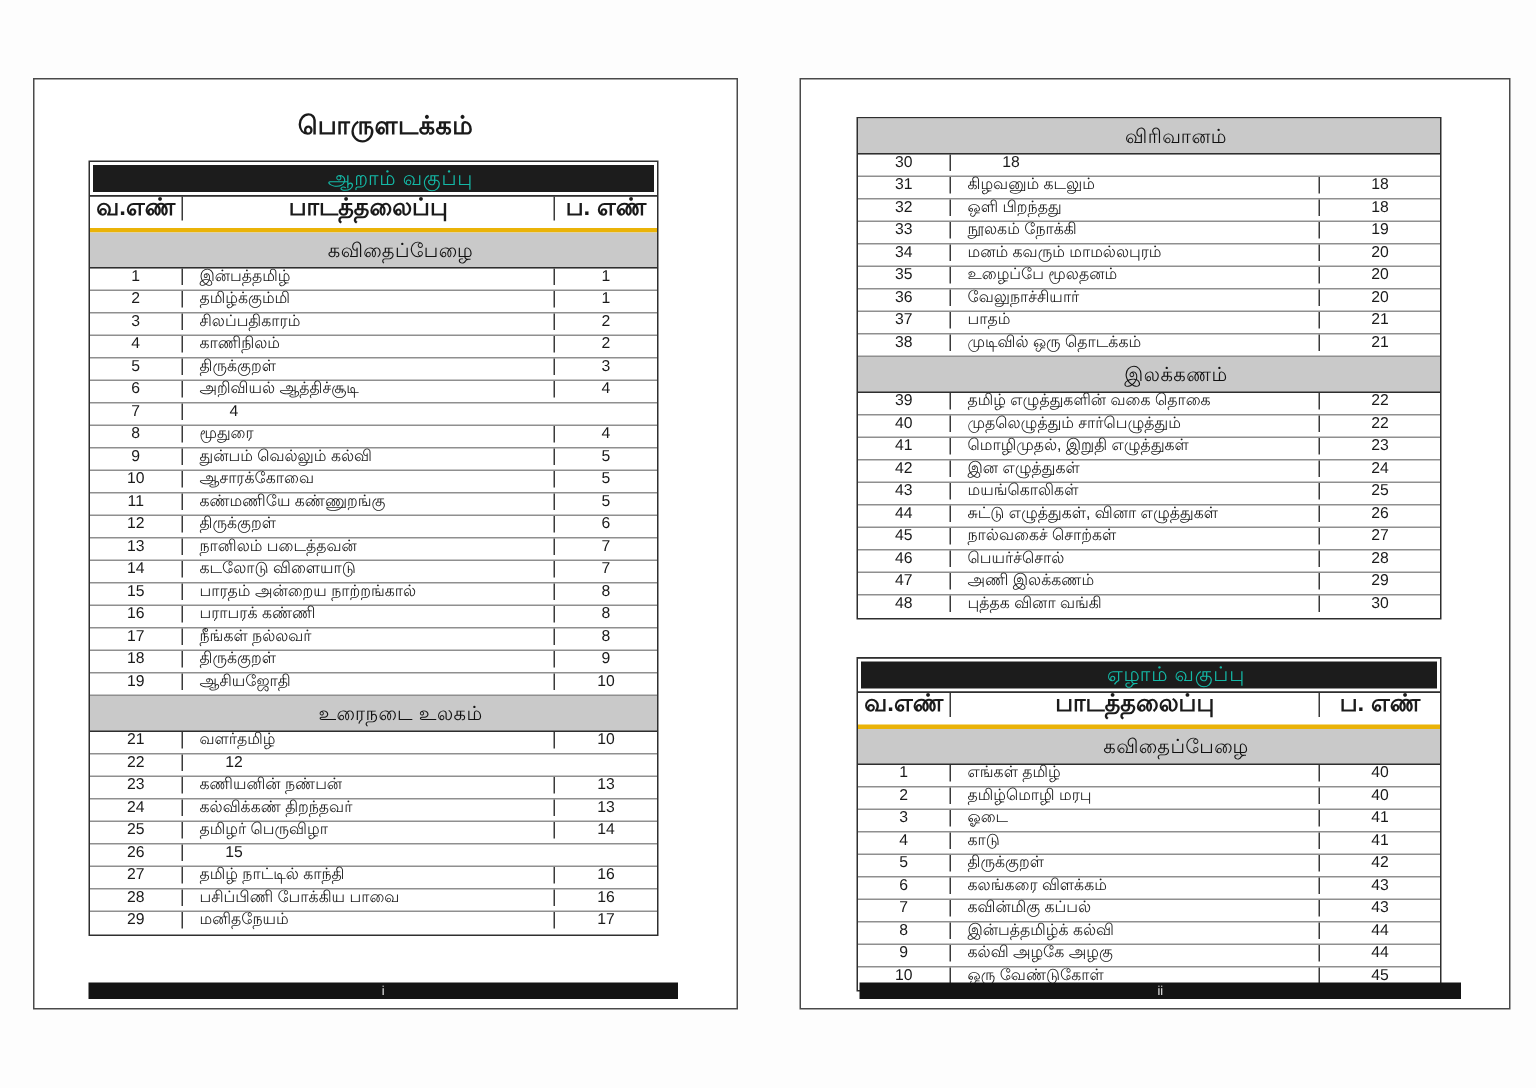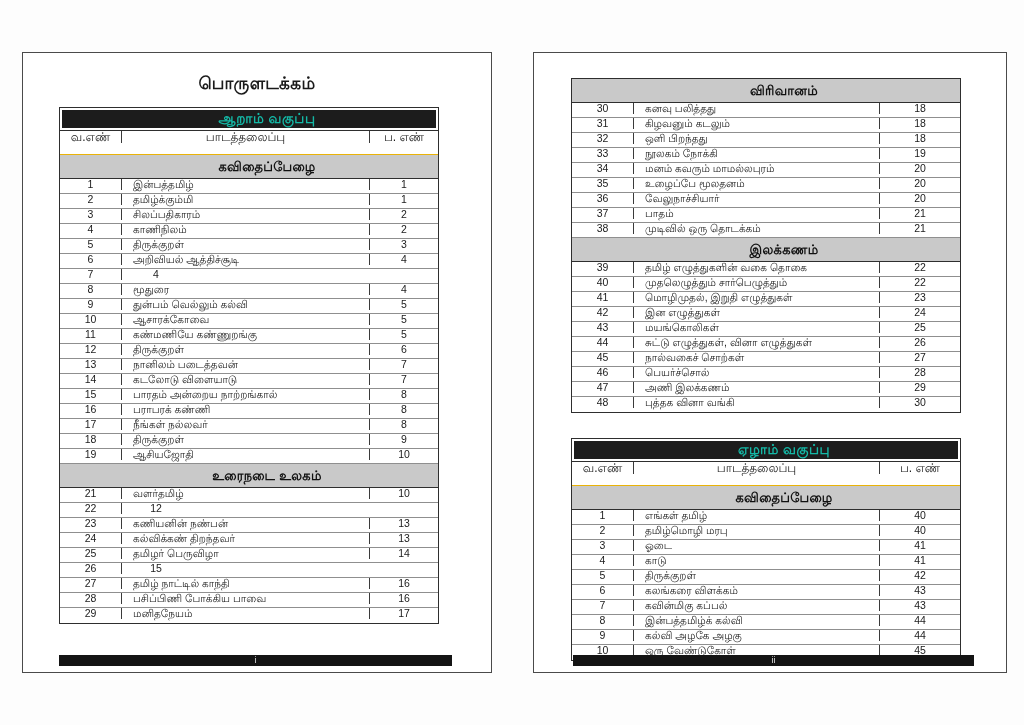--- a/index.html
+++ b/index.html
@@ -28,21 +28,21 @@
 
   .toc-wrap { position: relative; }
   #page-1 .toc-wrap { margin: 13px 52px 0 36px; }
   #page-2 .toc-wrap { margin: 25px 45px 0 37px; }
 
   .toc { border: 1.5px solid #2e2e2e; background: #fff; }
   .toc + .toc { margin-top: 25px; }
 
   .band {
     display: flex; align-items: center; justify-content: center;
-    font-weight: bold; line-height: 1; text-align: center; padding-left: 36px;
+    font-weight: normal; line-height: 1; text-align: center; padding-left: 36px;
   }
   .band-black {
     height: 23px;
     background: var(--band-black, #1c1c1c);
     color: #14b8a6; font-size: 13.5px;
     box-shadow: inset 0 0 0 2px #ffffff;
     border-bottom: 1px solid #2e2e2e;
     letter-spacing: .5px;
   }
   .band-gray {
@@ -53,22 +53,22 @@
     letter-spacing: .3px;
   }
 
   .trow {
     display: flex; align-items: flex-start;
     height: 15px; font-size: 10.5px; line-height: 1;
     border-bottom: 1px solid #8f8f8f;
   }
   .toc > :last-child { border-bottom: none; }
   .thead {
-    height: 24px; font-weight: normal; font-size: 12px;
-    border-bottom: 1px solid #eab308;
+    height: 24px; font-weight: bold; font-size: 16px;
+    border-bottom: 3px solid #eab308;
   }
   .c { display: flex; align-items: center; }
   .c-no  { width: 62px; justify-content: center; border-right: 1px solid #3a3a3a; }
   .c-title { flex: 1; padding-left: 11px; border-right: 1px solid #3a3a3a; }
   .c-pg  { width: 68px; justify-content: center; }
   #page-2 .c-pg { width: 80px; }
   .thead .c-title { justify-content: center; padding-left: 0; }
 
   .footer-band {
     position: absolute; bottom: 6px; height: 11px;
@@ -239,21 +239,20 @@
       <span>i</span>
     </div>
   </div>
 
   <div class="page" id="page-2">
     <div class="toc-wrap">
         <div class="toc">
           <div class="band band-gray">விரிவானம்</div>
           <div class="trow">
             <div class="c c-no">30</div>
-            <div class="c c-title">கனவு பலித்தது</div>
             <div class="c c-pg">18</div>
           </div>
           <div class="trow">
             <div class="c c-no">31</div>
             <div class="c c-title">கிழவனும் கடலும்</div>
             <div class="c c-pg">18</div>
           </div>
           <div class="trow">
             <div class="c c-no">32</div>
             <div class="c c-title">ஒளி பிறந்தது</div>

